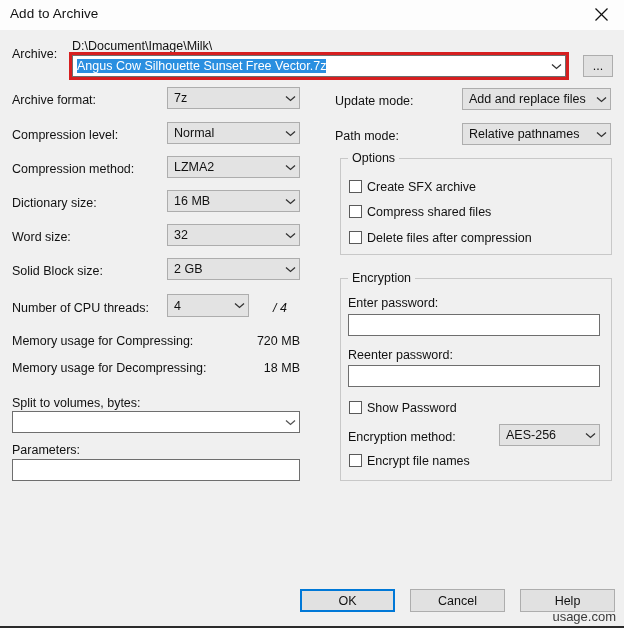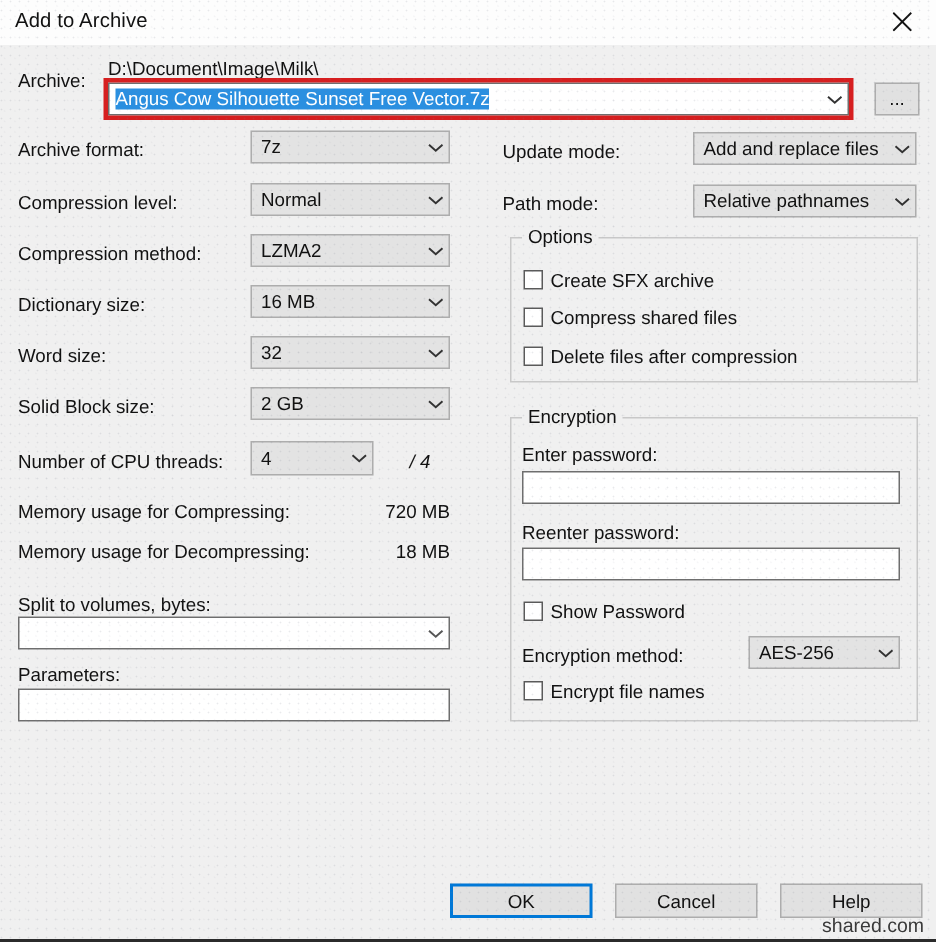--- a/index.html
+++ b/index.html
@@ -397,14 +397,14 @@
   </div>
 
   <div class="cbox" style="left:349px; top:454px;"></div>
   <div class="lbl" style="left:367px; top:454px;">Encrypt file names</div>
 
   <div class="btn focused" style="left:300px; top:589px; width:95px; height:23px;">OK</div>
   <div class="btn" style="left:410px; top:589px; width:95px; height:23px;">Cancel</div>
   <div class="btn" style="left:520px; top:589px; width:95px; height:23px;">Help</div>
 
   <div id="noise"></div>
-  <div id="watermark">shared.com</div>
+  <div id="watermark">usage.com</div>
 </div>
 
 </body></html>

